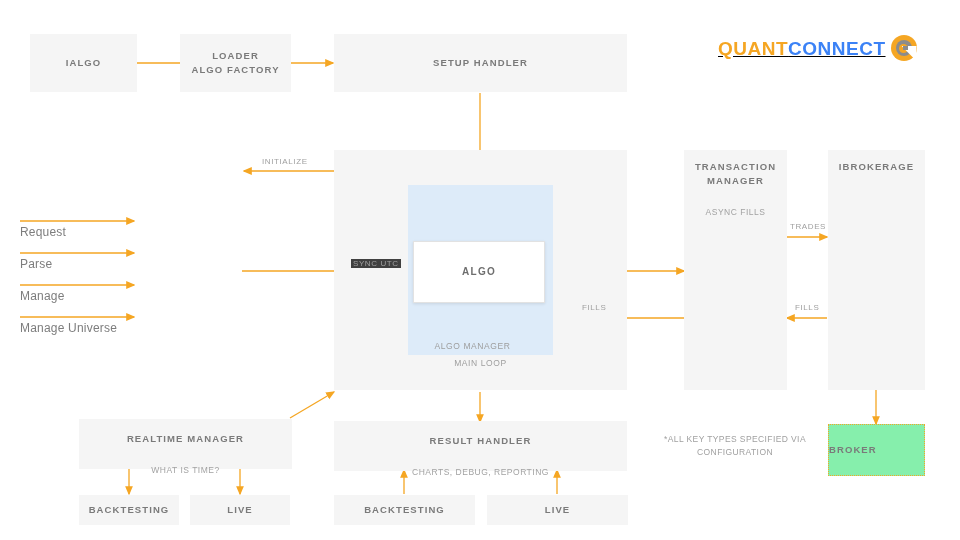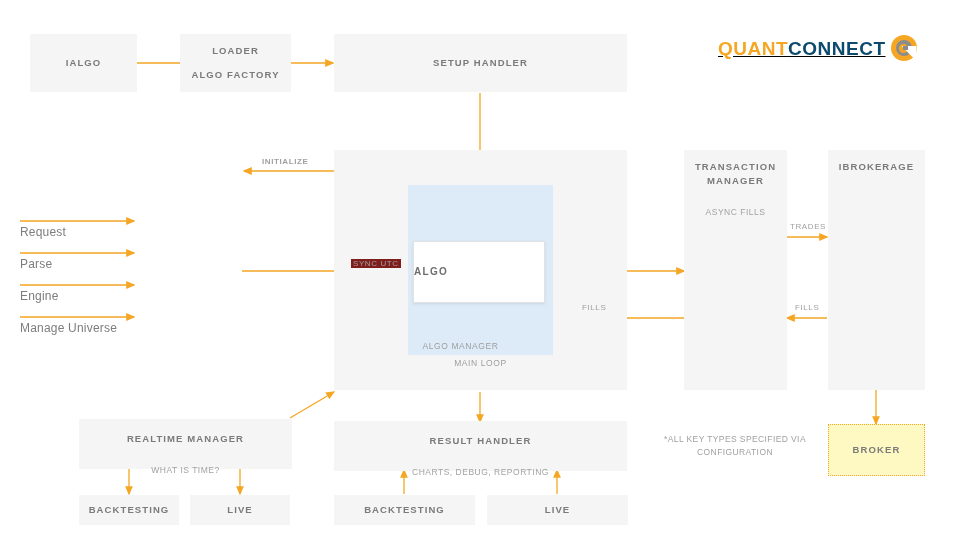--- a/index.html
+++ b/index.html
@@ -56,20 +56,21 @@
     color: #9bb5cc;
     letter-spacing: 0.2px;
   }
   .algo-box {
     position: absolute;
     background: #ffffff;
     border: 1px solid #e2e2e2;
     box-shadow: 0 1px 3px rgba(0,0,0,0.10);
     display: flex;
     align-items: center;
+    justify-content: center;
     box-sizing: border-box;
   }
   .algo-box .title { letter-spacing: 1.3px; color: #6e6e6e; font-size: 10px;}
   .inner-label {
     position: absolute;
     font-size: 8.5px;
     letter-spacing: 0.6px;
     color: #9e9e9e;
     text-align: center;
     white-space: nowrap;
@@ -93,24 +94,23 @@
     font-size: 8.5px;
     letter-spacing: 0.4px;
     color: #a0a0a0;
     text-align: center;
     line-height: 13px;
     white-space: pre-line;
   }
   .broker-box {
     position: absolute;
     border: 1.5px dotted #f5a623;
-    background: #fef9c3;
+    background: #86efac;
     display: flex;
     align-items: center;
-    justify-content: center;
     box-sizing: border-box;
   }
   svg.arrows {
     position: absolute;
     left: 0; top: 0;
     width: 960px; height: 540px;
     pointer-events: none;
   }
   
   .logo {
@@ -119,21 +119,21 @@
     align-items: center;
     text-decoration: underline;
   }
   .logo-text {
     font-size: 19px;
     font-weight: bold;
     letter-spacing: 0.5px;
     line-height: 19px;
   }
   .logo-quant { color: #f5a623; }
-  .logo-connect { color: #0c4a6e; }
+  .logo-connect { color: #3b82f6; }
   .logo-mark {
     position: relative;
     width: 26px; height: 26px;
     margin-left: 5px;
   }
   .logo-mark .ring-o {
     position: absolute; left: 0; top: 0;
     width: 26px; height: 26px; border-radius: 50%;
     background: #f5a623;
   }
@@ -220,59 +220,59 @@
       <span class="ring-c"></span>
       <span class="notch"></span>
       <span class="dot"></span>
     </span>
   </div>
 
   <div class="box center-v" style="left:30px; top:34px; width:107px; height:58px;">
     <span class="title">IALGO</span>
   </div>
 
-  <div class="box" style="left:180px; top:34px; width:111px; height:58px; justify-content:space-between; padding:10px 0;">
+  <div class="box" style="left:180px; top:34px; width:111px; height:58px; justify-content:center; padding:10px 0;">
     <span class="title">LOADER</span>
     <span class="title">ALGO FACTORY</span>
   </div>
 
   <div class="box center-v" style="left:334px; top:34px; width:293px; height:58px;">
     <span class="title">SETUP HANDLER</span>
   </div>
 
 
   <div class="box" style="left:334px; top:150px; width:293px; height:240px;"></div>
 
   <div class="lean-panel" style="left:408px; top:185px; width:145px; height:170px;"></div>
   <span class="lean-label" style="left:416px; top:191px;margin-top:48px;">LEAN Engine</span>
   <div class="algo-box" style="left:413px; top:241px; width:132px; height:62px;">
     <span class="title">ALGO</span>
   </div>
-  <span class="inner-label" style="left:388px; top:341px; width:145px;">ALGO MANAGER</span>
+  <span class="inner-label" style="left:400px; top:341px; width:145px;">ALGO MANAGER</span>
   <span class="inner-label" style="left:408px; top:358px; width:145px;">MAIN LOOP</span>
 
   <div class="box" style="left:684px; top:150px; width:103px; height:240px; padding-top:10px;">
     <span class="title">TRANSACTION
 MANAGER</span>
     <span class="subtitle">ASYNC FILLS</span>
   </div>
 
   <div class="box" style="left:828px; top:150px; width:97px; height:240px; padding-top:10px;">
     <span class="title">IBROKERAGE</span>
   </div>
 
-  <span class="edge-label" style="left:262px; top:157px;font-weight:bold;">INITIALIZE</span>
-  <span class="edge-label" style="left:351px; top:259px; background:#7f1d1d; padding:0 2px;">SYNC UTC</span>
+  <span class="edge-label" style="left:262px; top:157px;">INITIALIZE</span>
+  <span class="edge-label" style="left:351px; top:259px; background:#404040; padding:0 2px;">SYNC UTC</span>
   <span class="edge-label" style="left:790px; top:222px;">TRADES</span>
   <span class="edge-label" style="left:795px; top:303px;">FILLS</span>
   <span class="edge-label" style="left:582px; top:303px;">FILLS</span>
 
   <span class="side-label" style="left:20px; top:225px;">Request</span>
   <span class="side-label" style="left:20px; top:257px;">Parse</span>
-  <span class="side-label" style="left:20px; top:289px;">Engine</span>
+  <span class="side-label" style="left:20px; top:289px;">Manage</span>
   <span class="side-label" style="left:20px; top:321px;">Manage Universe</span>
 
   <div class="box" style="left:334px; top:421px; width:293px; height:50px; padding-top:13px;">
     <span class="title">RESULT HANDLER</span>
     <span class="subtitle">CHARTS, DEBUG, REPORTING</span>
   </div>
 
   <div class="box" style="left:79px; top:419px; width:213px; height:50px; padding-top:13px;">
     <span class="title">REALTIME MANAGER</span>
     <span class="subtitle">WHAT IS TIME?</span>

